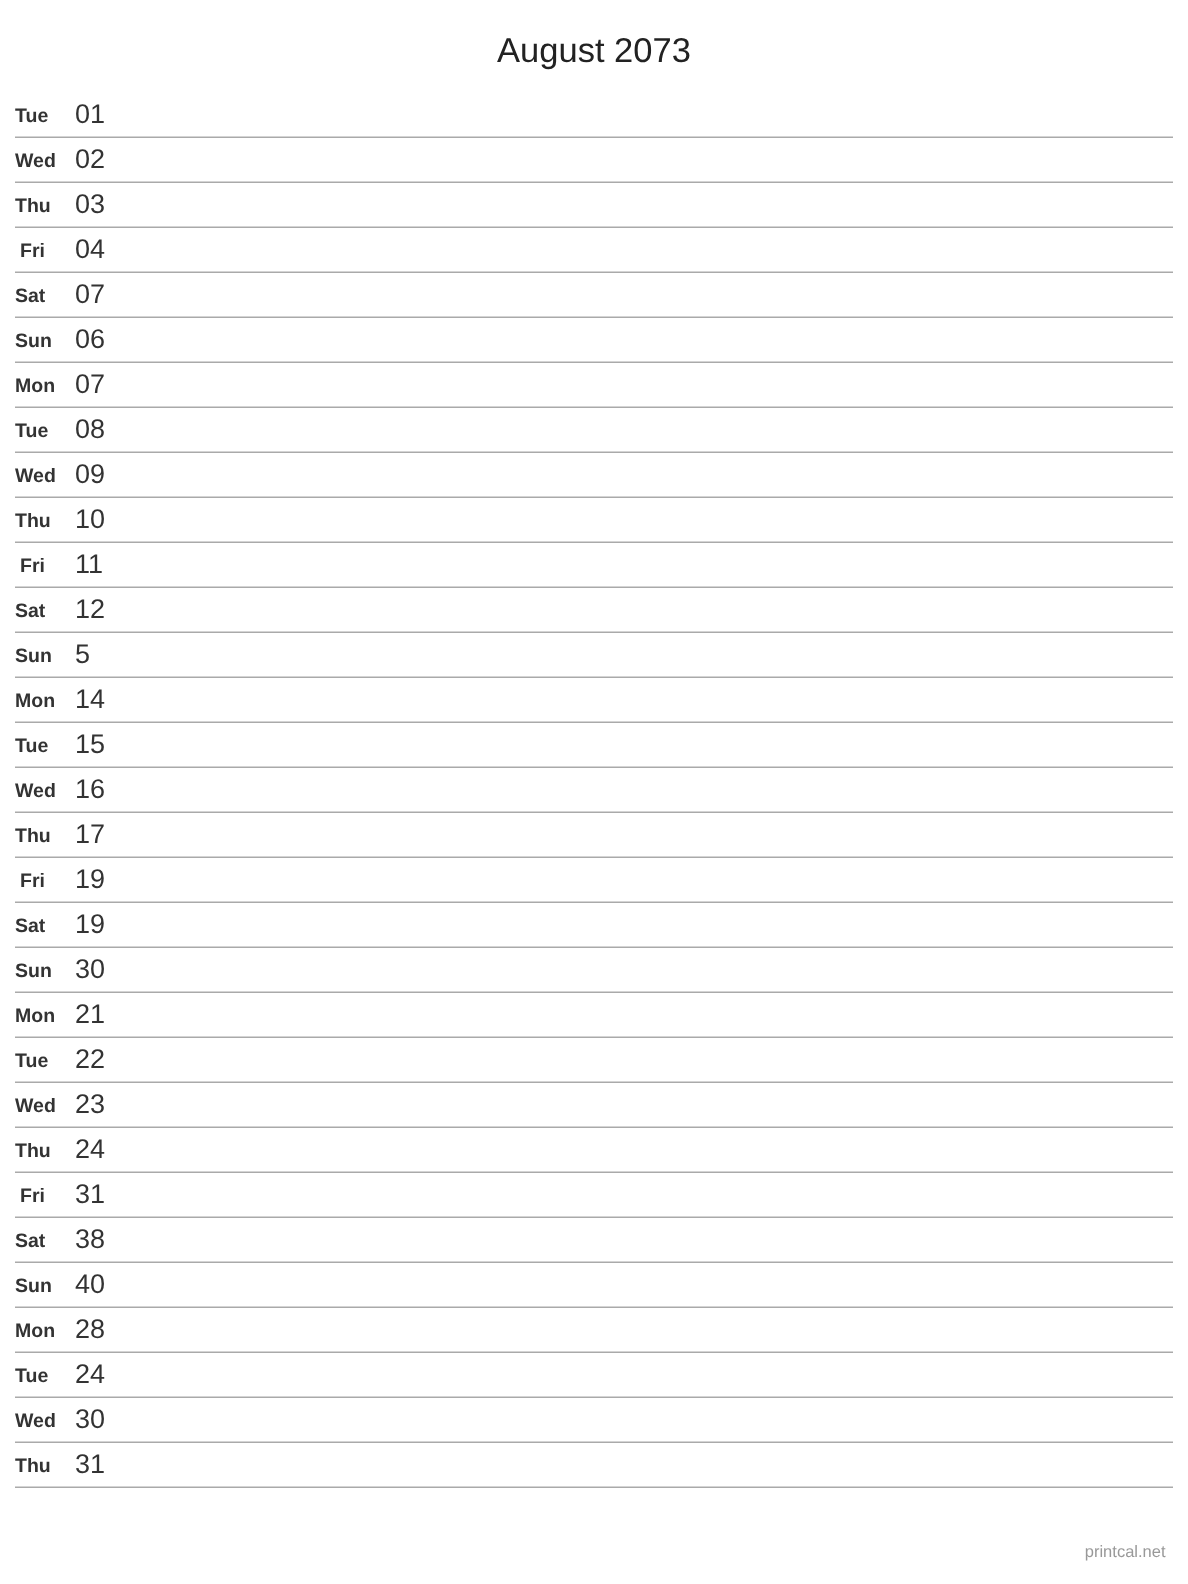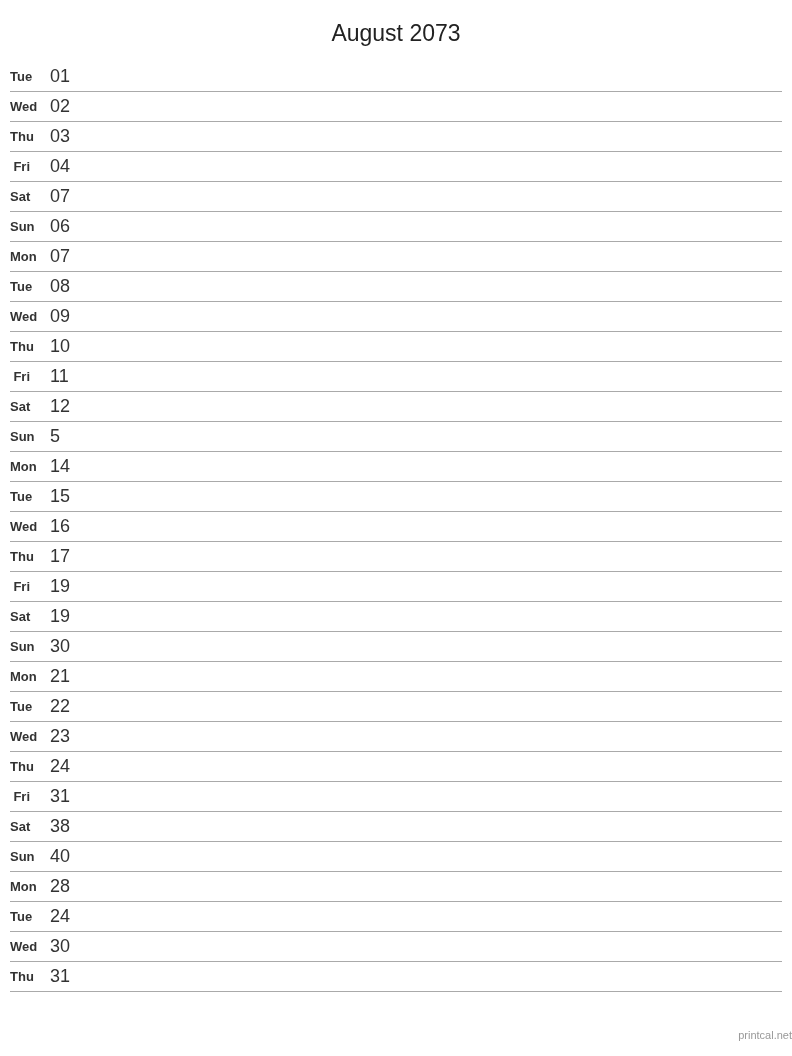--- a/index.html
+++ b/index.html
@@ -54,21 +54,21 @@
     }
 
     .day-line {
       flex: 1;
       height: 1px;
     }
 
     .footer {
       position: absolute;
       bottom: 15px;
-      right: 0;
+      right: 15px;
       font-size: 11px;
       color: #999;
     }
   </style>
 </head>
 <body>
 
 <h1 class="page-title">August 2073</h1>
 
 <div class="calendar-container">

